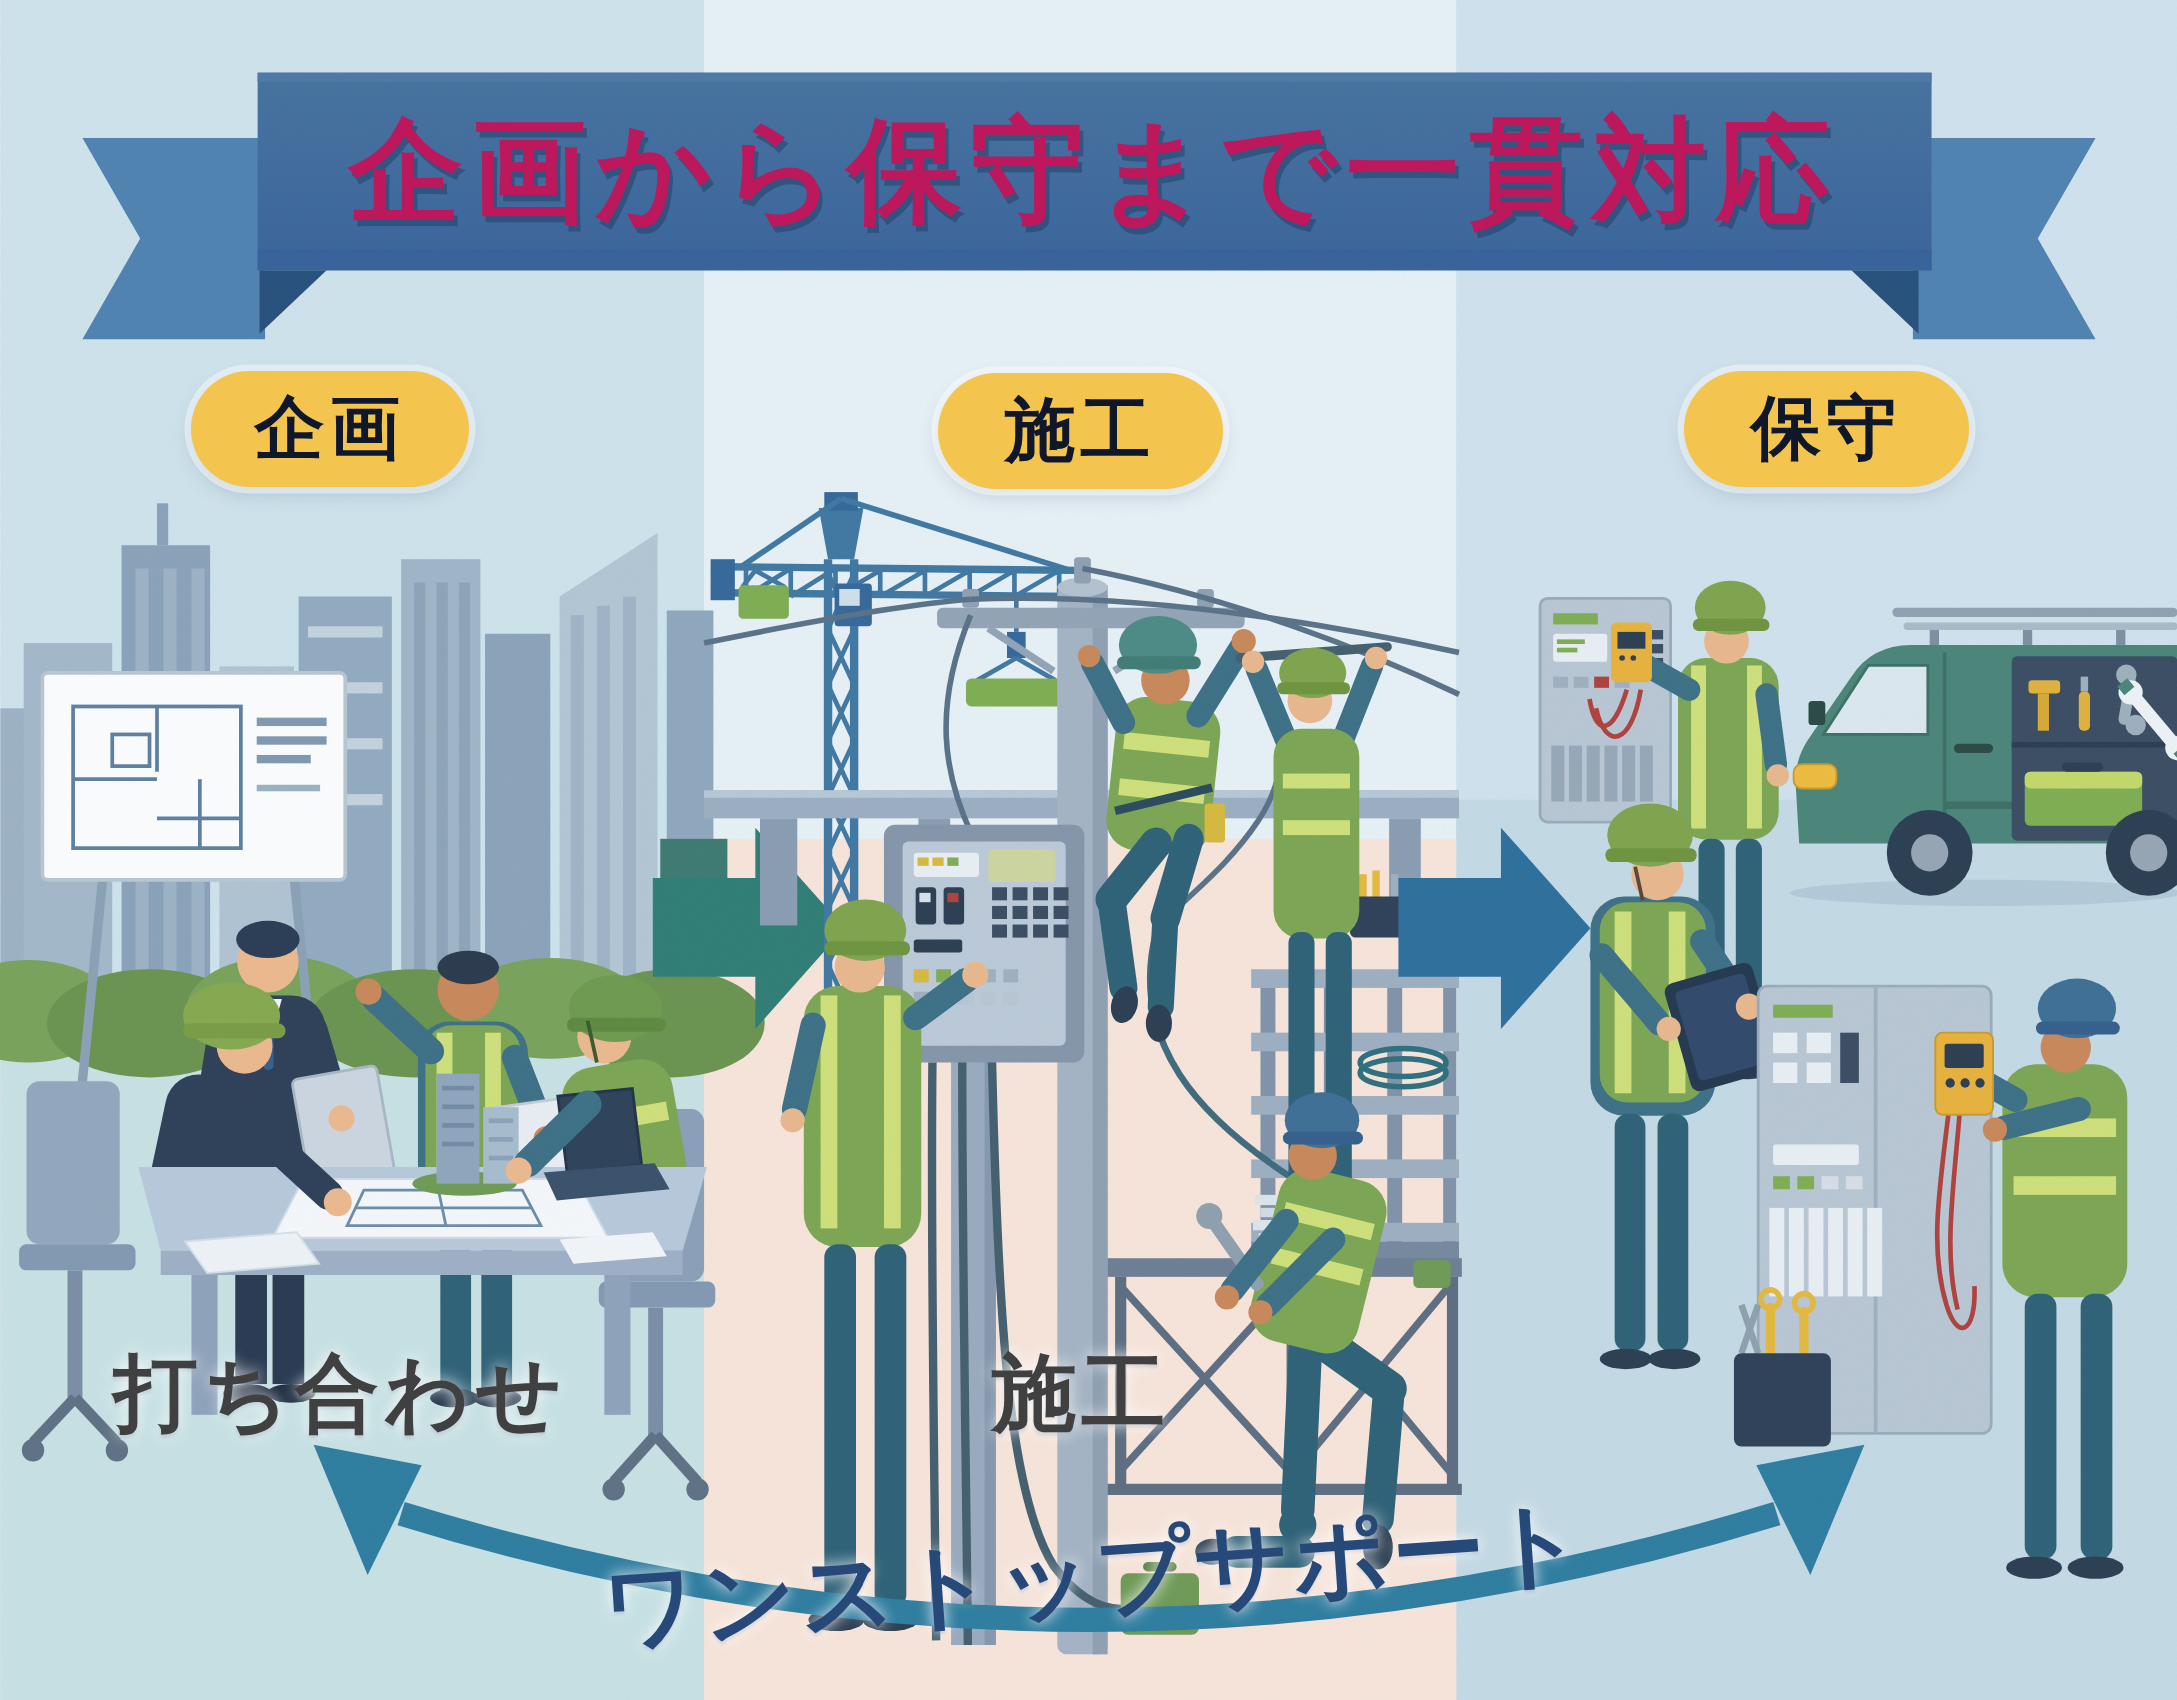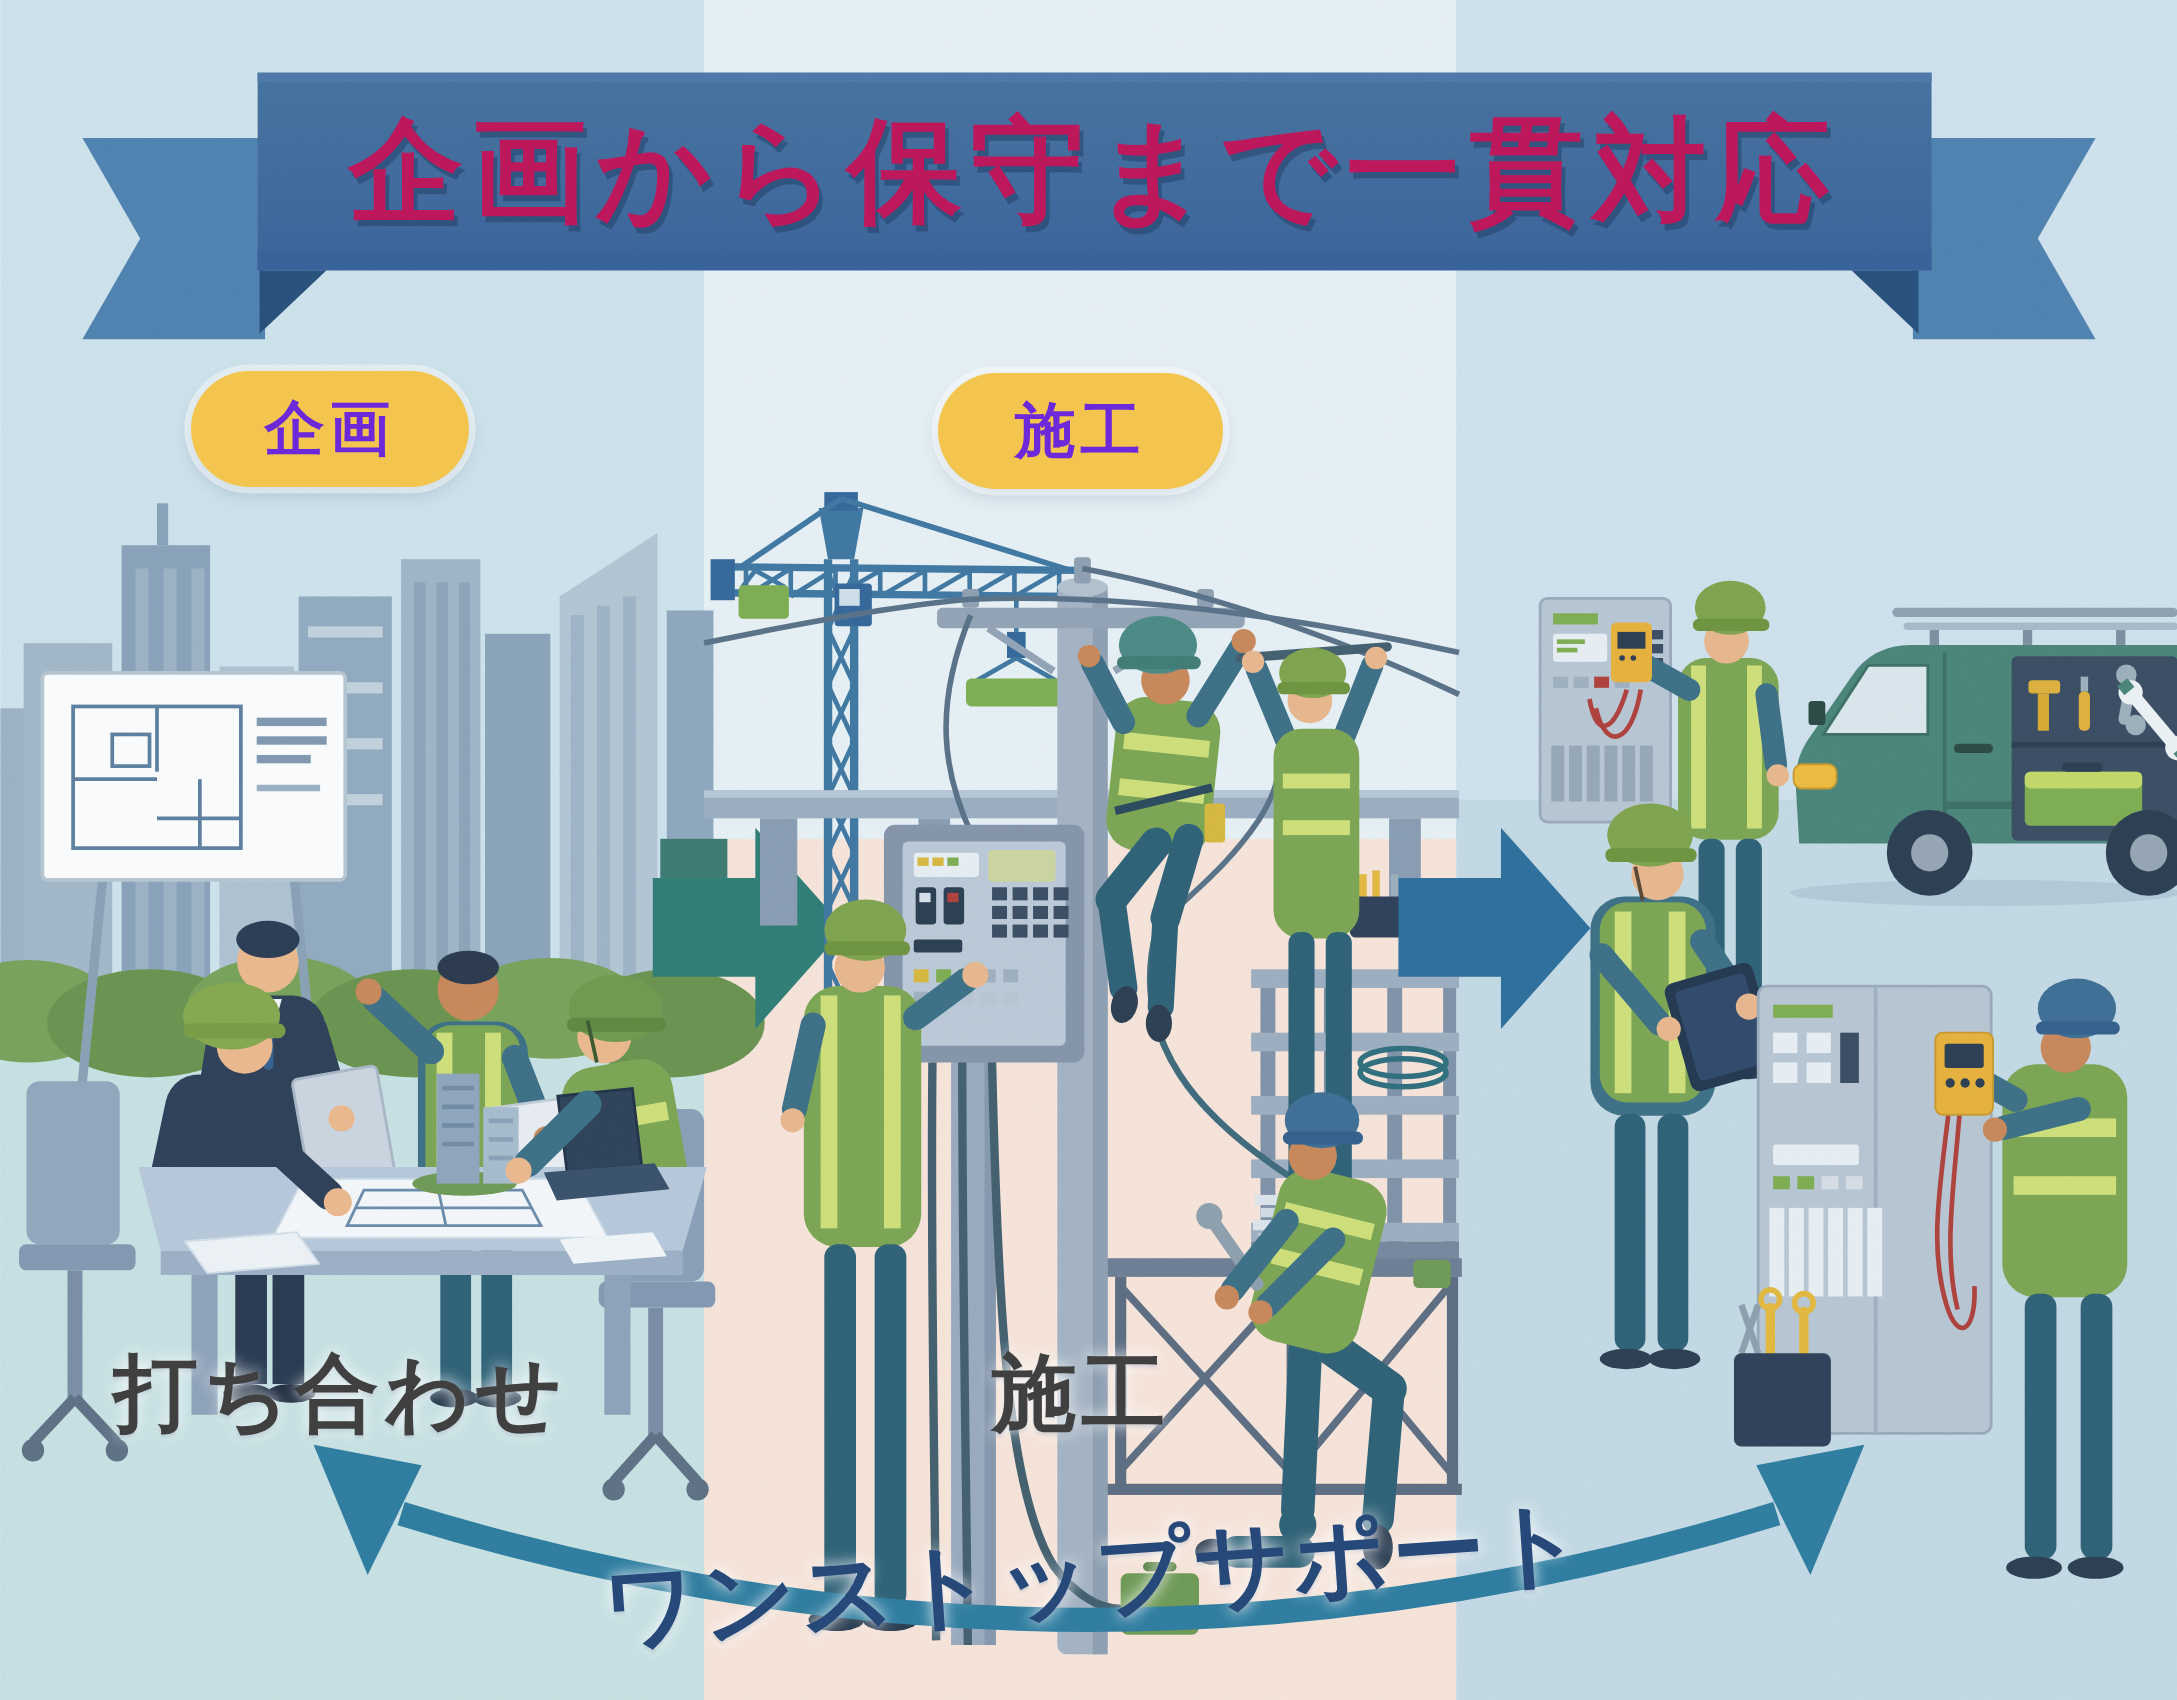--- a/index.html
+++ b/index.html
@@ -9,22 +9,22 @@
   }
   .art{position:absolute;left:0;top:0;}
   .overlay{position:absolute; display:flex; align-items:center; justify-content:center; text-align:center;}
   .banner-title{
     left:257px; top:73px; width:1674px; height:198px;
     color:#be185d; font-size:114px; font-weight:800; letter-spacing:9.3px;
     text-shadow:3.7px 5.6px 0 rgba(27,53,88,.42);
     white-space:nowrap;
   }
   .badge{
-    background:#f3c54f; color:#6d28d9; border-radius:931px;
-    font-size:60px; font-weight:800; letter-spacing:5.6px;
+    background:#f3c54f; color:#0f172a; border-radius:931px;
+    font-size:70px; font-weight:800; letter-spacing:5.6px;
     box-shadow:0 0 0 6.5px rgba(255,255,255,.45), 0 7.5px 17px rgba(90,110,140,.25);
   }
   .badge-1{left:191px; top:371px; width:278px; height:116px;}
   .badge-2{left:938px; top:373px; width:285px; height:116px;}
   .badge-3{left:1684px; top:371px; width:285px; height:116px;}
   .caption{
     color:#404040; font-size:84px; font-weight:800; letter-spacing:5.6px; height:103px;
     text-shadow:0 0 15px rgba(255,255,255,.95), 0 2.8px 3.7px rgba(110,130,160,.35);
     white-space:nowrap;
   }
@@ -651,20 +651,21 @@
     <polygon points="2000,1550 1884,1572 1942,1690" fill="#2e7da0"></polygon>
   </g>
 
   <rect width="2336" height="1824" filter="url(#grain)"></rect>
 </svg>
 
 <div class="overlay banner-title">企画から保守まで一貫対応</div>
 
 <div class="overlay badge badge-1">企画</div>
 <div class="overlay badge badge-2">施工</div>
+<div class="overlay badge badge-3">保守</div>
 
 <div class="overlay caption caption-1">打ち合わせ</div>
 <div class="overlay caption caption-2">施工</div>
 
 <div class="overlay onestop">ワンストップサポート</div>
 
 </div>
 
 
 </body></html>

